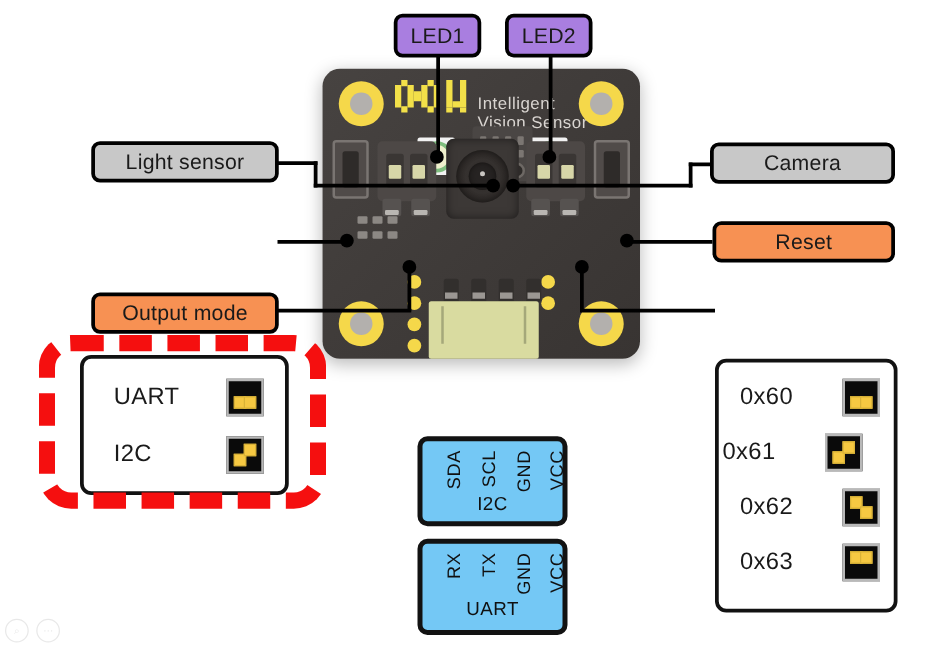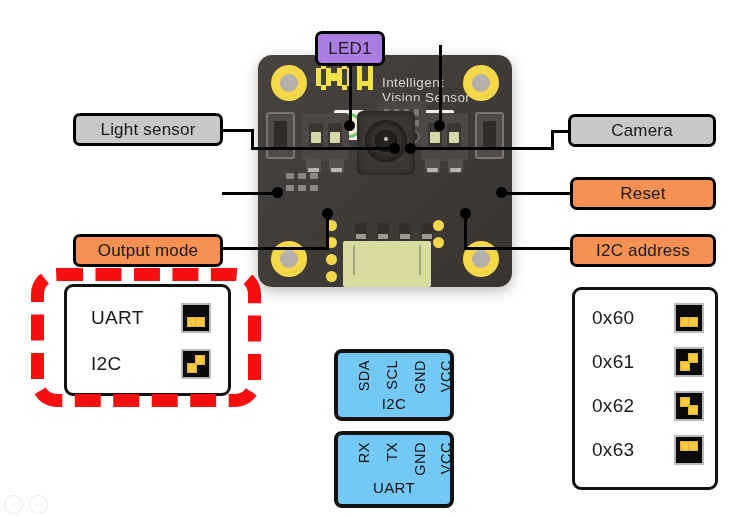--- a/index.html
+++ b/index.html
@@ -496,40 +496,40 @@
     <div class="hdr-pin" style="left:119px; top:168px;"></div>
     <div class="hdr-pin" style="left:141px; top:168px;"></div>
     <div class="hdr-pin" style="left:163px; top:168px;"></div>
 
     <div id="connector">
       <div class="slot" style="left:10px;"></div>
       <div class="slot" style="left:76px;"></div>
     </div>
   </div>
 
-  <div class="label-box purple" style="left:315px; top:11px; width:70px; height:35px;margin-top:20px;">
+  <div class="label-box purple" style="left:315px; top:11px; width:70px; height:35px;">
     <span>LED1</span>
+  </div>
+  <div class="label-box purple" style="left:404px; top:11px; width:70px; height:35px;">
+    <span>LED2</span>
   </div>
 
   <div class="label-box grey" style="left:568px; top:114px; width:148px; height:33px;">
     <span>Camera</span>
   </div>
   <div class="label-box grey" style="left:73px; top:113px; width:150px; height:33px;">
     <span>Light sensor</span>
   </div>
 
   <div class="label-box orange" style="left:73px; top:234px; width:150px; height:33px;">
     <span>Output mode</span>
   </div>
 
   <div class="label-box orange" style="left:570px; top:177px; width:146px; height:33px;">
     <span>Reset</span>
-  </div>
-  <div class="label-box orange" style="left:570px; top:234px; width:146px; height:33px;">
-    <span>I2C address</span>
   </div>
 
   <div class="panel" style="left:64px; top:284px; width:167px; height:112px;">
     <div class="panel-row" style="left:24px; top:16px; width:120px;">
       <span class="rl">UART</span>
       <div class="swgfx" style="margin-left:auto;">
         <i class="l dn"></i>
           <i class="r dn"></i>
       </div>
     </div>
@@ -545,21 +545,21 @@
   <div id="redbox"></div>
 
   <div class="panel" style="left:572px; top:287px; width:146px; height:203px;">
     <div class="panel-row" style="left:17px; top:13px; width:112px;">
       <span class="rl">0x60</span>
       <div class="swgfx" style="margin-left:auto;">
         <i class="l dn"></i>
           <i class="r dn"></i>
       </div>
     </div>
-    <div class="panel-row" style="left:17px; top:57px; width:112px;justify-content:center;">
+    <div class="panel-row" style="left:3px; top:57px; width:112px;justify-content:center;">
       <span class="rl">0x61</span>
       <div class="swgfx" style="margin-left:auto;">
         <i class="l dn"></i>
           <i class="r up"></i>
       </div>
     </div>
     <div class="panel-row" style="left:17px; top:101px; width:112px;">
       <span class="rl">0x62</span>
       <div class="swgfx" style="margin-left:auto;">
         <i class="l up"></i>

